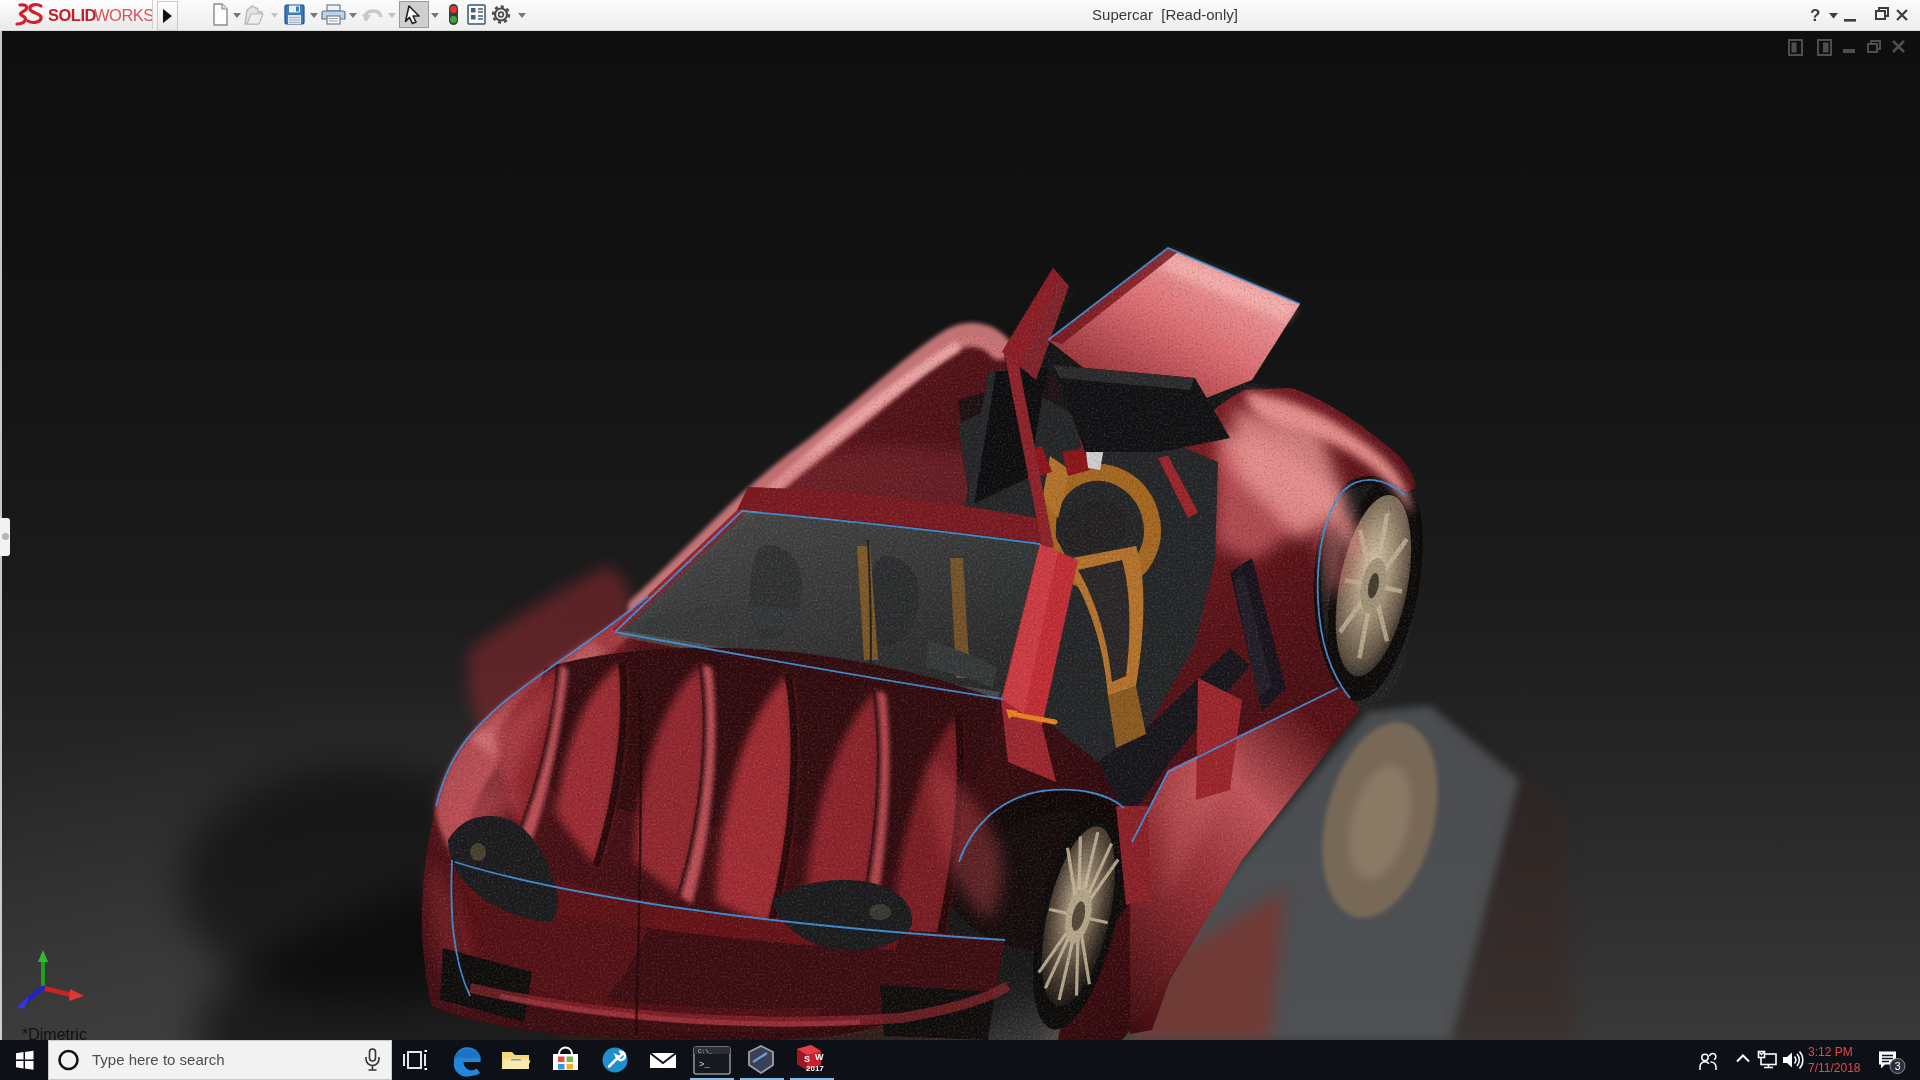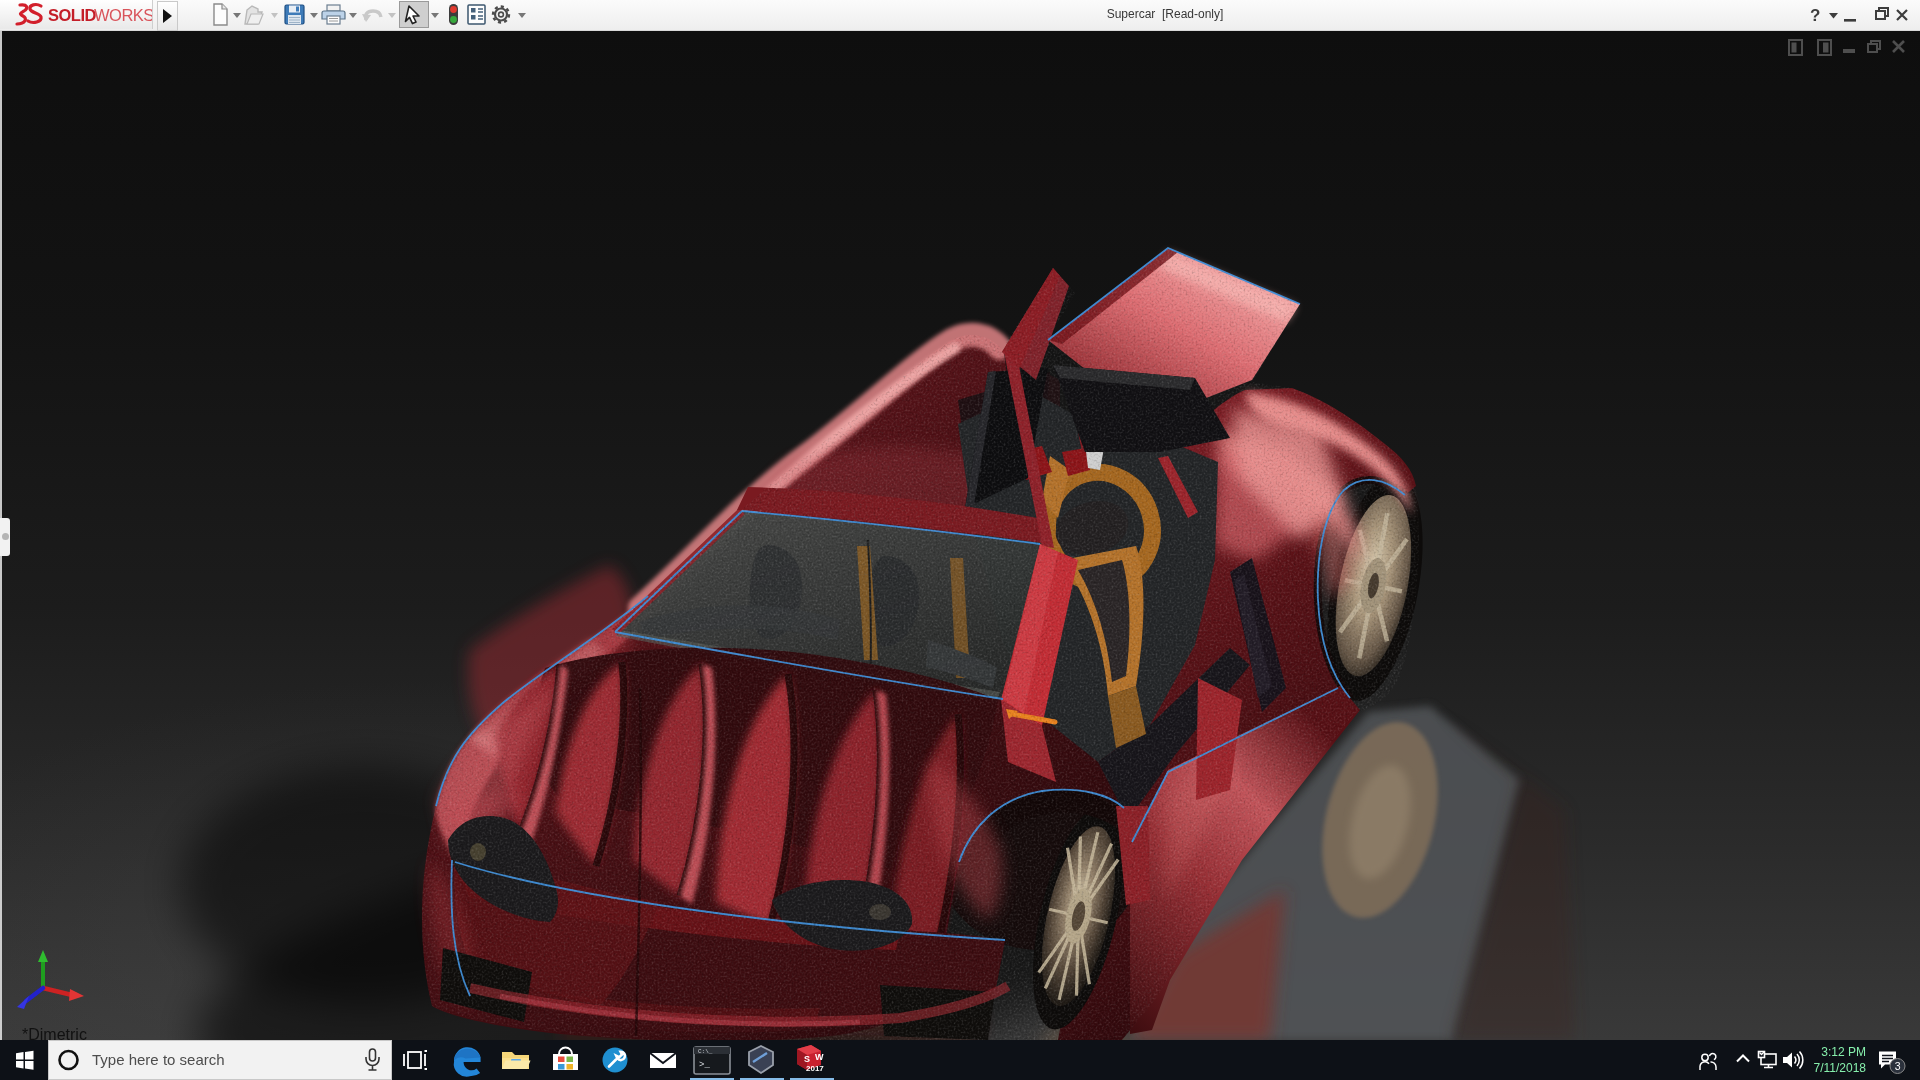--- a/index.html
+++ b/index.html
@@ -2,32 +2,32 @@
 <html><head>
 <meta charset="utf-8">
 <style>
   html,body{margin:0;padding:0;width:1920px;height:1080px;overflow:hidden;background:#000;font-family:"Liberation Sans",sans-serif;}
   #stage{position:relative;width:1920px;height:1080px;}
   
   #titlebar{position:absolute;left:0;top:0;width:1920px;height:30px;background:linear-gradient(#fbfbfb,#eeeeee);border-bottom:1px solid #d8d8d8;}
   #logo{position:absolute;left:0;top:0;width:152px;height:29px;background:linear-gradient(#ffffff,#e9e9e9);border-right:1px solid #cfcfcf;white-space:nowrap;text-decoration:underline;}
   #triBtn{position:absolute;left:157px;top:1px;width:19px;height:28px;background:linear-gradient(#fff,#e8e8e8);border:1px solid #c9c9c9;}
   #triBtn:before{content:"";position:absolute;left:5px;top:7px;border-left:9px solid #111;border-top:7px solid transparent;border-bottom:7px solid transparent;}
-  #wtitle{position:absolute;left:1045px;width:240px;top:0;height:30px;text-align:center;font-size:12px;color:#383838;line-height:29px;}
+  #wtitle{position:absolute;left:1045px;width:240px;top:0;height:30px;text-align:center;font-size:15px;color:#383838;line-height:29px;}
   
   #viewport{position:absolute;left:0;top:30px;width:1920px;height:1050px;background:linear-gradient(180deg,#0e0e0e 0%,#131313 28%,#1c1c1c 55%,#2b2b2b 78%,#3c3c3c 100%);}
   #lefttab{position:absolute;left:0;top:488px;width:10px;height:38px;background:#f2f2f2;border-radius:0 3px 3px 0;}
   #lefttab:before{content:"";position:absolute;left:2px;top:15px;width:7px;height:7px;border-radius:50%;background:#b5b5b5;}
   #leftedge{position:absolute;left:0;top:0;width:2px;height:1050px;background:#e8e8e8;opacity:.85;}
   #dimetric{position:absolute;left:22px;top:996px;font-size:16px;font-weight:normal;color:#111;}
   
   #taskbar{position:absolute;left:0;top:1040px;width:1920px;height:40px;background:#0d1117;}
   #searchbox{position:absolute;left:48px;top:0;width:344px;height:40px;background:#f2f2f2;border:1px solid #c8c8c8;box-sizing:border-box;}
   #searchtxt{position:absolute;left:92px;top:11px;font-size:15px;color:#4d4d4d;}
-  #clock{position:absolute;left:1808px;top:4px;width:58px;text-align:right;color:#86efac;font-size:12px;line-height:16px;}
+  #clock{position:absolute;left:1808px;top:4px;width:58px;text-align:left;color:#ef4444;font-size:12px;line-height:16px;}
 </style>
 </head>
 <body>
 <div id="stage">
 
   <div id="viewport">
     <svg id="scene" width="1920" height="1050" viewBox="0 30 1920 1050" style="position:absolute;left:0;top:0">
       <defs>
         <filter id="b2" x="-40%" y="-40%" width="180%" height="180%">
             <feGaussianBlur stdDeviation="2"></feGaussianBlur>

